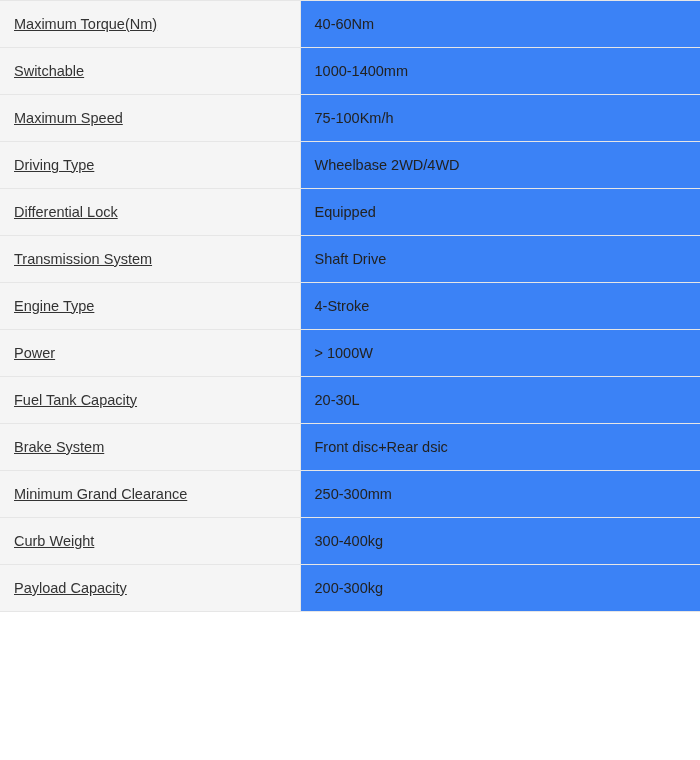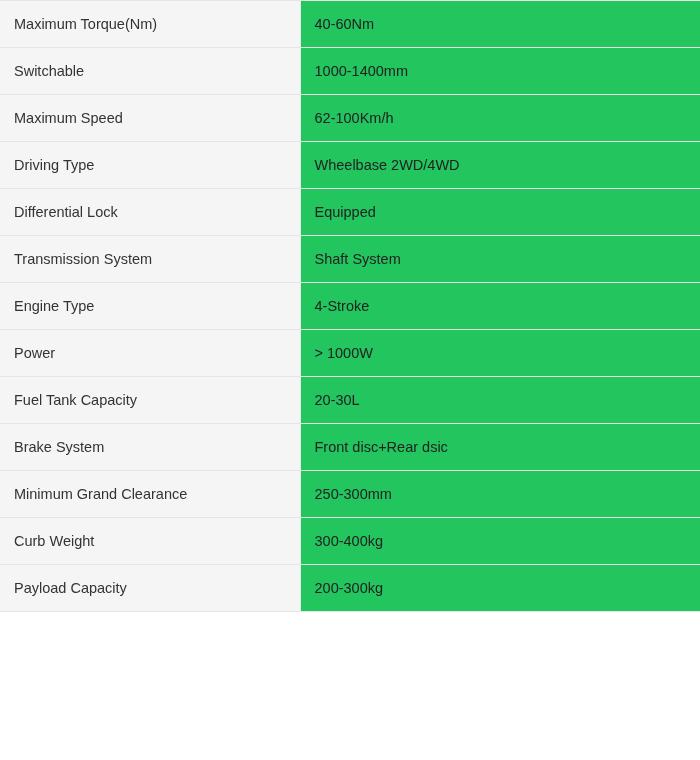--- a/index.html
+++ b/index.html
@@ -28,24 +28,25 @@
     line-height: 1.3;
     vertical-align: middle;
     padding: 0 0 0 14px;
     box-sizing: border-box;
   }
   .spec-table td.label {
     width: 300px;
     background: #f5f5f5;
     border-right: 1px solid #e6e6e6;
     color: #333333;
+    text-decoration: underline;
   }
   .spec-table td.value {
     width: 400px;
-    background: #22c55e;
+    background: #3b82f6;
     color: #222222;
   }
   .spec-table tr:first-child td {
     border-top: 1px solid #e6e6e6;
   }
 </style>
 </head>
 <body>
 
 <table class="spec-table">
@@ -53,33 +54,33 @@
     <tr>
       <td class="label">Maximum Torque(Nm)</td>
       <td class="value">40-60Nm</td>
     </tr>
     <tr>
       <td class="label">Switchable</td>
       <td class="value">1000-1400mm</td>
     </tr>
     <tr>
       <td class="label">Maximum Speed</td>
-      <td class="value">62-100Km/h</td>
+      <td class="value">75-100Km/h</td>
     </tr>
     <tr>
       <td class="label">Driving Type</td>
       <td class="value">Wheelbase 2WD/4WD</td>
     </tr>
     <tr>
       <td class="label">Differential Lock</td>
       <td class="value">Equipped</td>
     </tr>
     <tr>
       <td class="label">Transmission System</td>
-      <td class="value">Shaft System</td>
+      <td class="value">Shaft Drive</td>
     </tr>
     <tr>
       <td class="label">Engine Type</td>
       <td class="value">4-Stroke</td>
     </tr>
     <tr>
       <td class="label">Power</td>
       <td class="value">&gt; 1000W</td>
     </tr>
     <tr>

